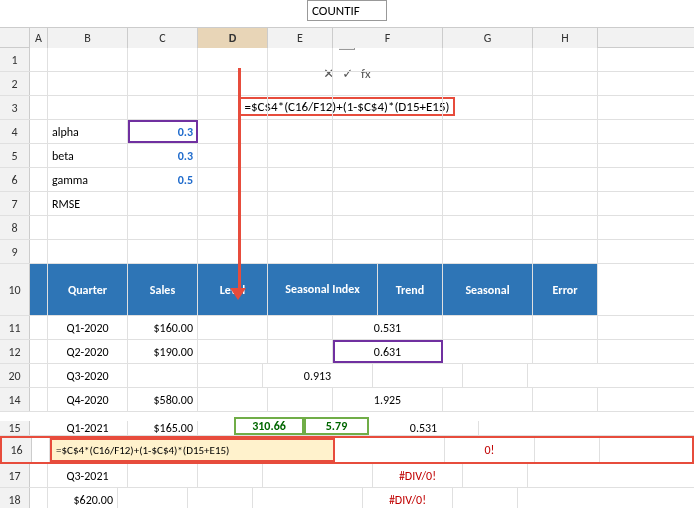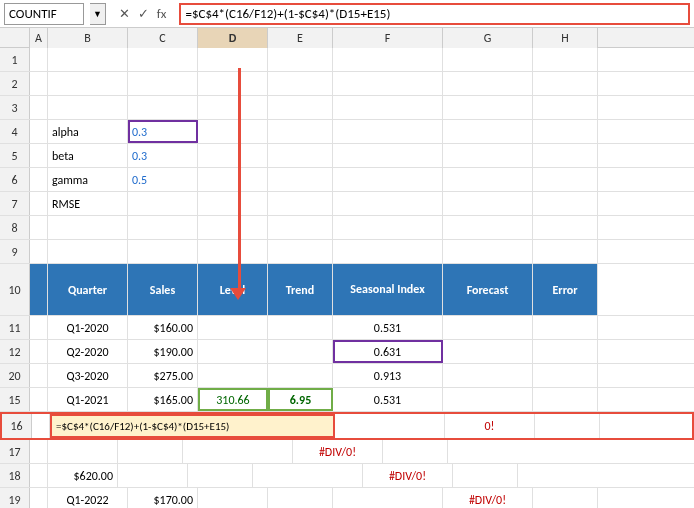--- a/index.html
+++ b/index.html
@@ -13,21 +13,22 @@
     }
 
     
     .formula-bar {
       display: flex;
       align-items: center;
       height: 28px;
       border-bottom: 1px solid #ccc;
       background: #fff;
       padding: 0 4px;
-      gap: 6px;
+      gap: 16px;
+      flex-direction: column;
     }
     .name-box {
       width: 80px;
       height: 22px;
       border: 1px solid #999;
       padding: 2px 4px;
       font-size: 13px;
       display: flex;
       align-items: center;
       background: #fff;
@@ -132,21 +133,22 @@
       align-items: center;
       padding: 0 4px;
       font-size: 12px;
       overflow: hidden;
       white-space: nowrap;
     }
     .cell.center { justify-content: center; }
     .cell.right { justify-content: flex-end; }
     .cell.blue-bold {
       color: #1f6bcc;
-      font-weight: normal;
+      font-weight: bold;
+      justify-content: flex-end;
     }
     .cell.header-blue {
       background: #2e75b6;
       color: #fff;
       font-weight: bold;
       justify-content: center;
       text-align: center;
     }
     .cell.selected-outline {
       outline: 2px solid #7030a0;
@@ -343,28 +345,28 @@
       <div class="cell w-col-a header-blue"></div>
       <div class="cell w-col-b header-blue">
         <span>Quarter</span>
       </div>
       <div class="cell w-col-c header-blue">
         <span>Sales</span>
       </div>
       <div class="cell w-col-d header-blue">
         <span>Level</span>
       </div>
+      <div class="cell w-col-f header-blue" style="text-align:center; padding:2px; line-height:1.2; white-space:normal; flex-direction:column; justify-content:center;">
+        <span style="white-space:normal; text-align:center;">Seasonal Index</span>
+      </div>
       <div class="cell w-col-e header-blue">
         <span>Trend</span>
       </div>
-      <div class="cell w-col-f header-blue" style="text-align:center; padding:2px; line-height:1.2; white-space:normal; flex-direction:column; justify-content:center;">
-        <span style="white-space:normal; text-align:center;">Seasonal Index</span>
-      </div>
       <div class="cell w-col-g header-blue">
-        <span>Forecast</span>
+        <span>Seasonal</span>
       </div>
       <div class="cell w-col-h header-blue">
         <span>Error</span>
       </div>
     </div>
 
     <div class="sheet-row">
       <div class="row-num">11</div>
       <div class="cell w-col-a"></div>
       <div class="cell w-col-b center">Q1-2020</div>
@@ -385,36 +387,46 @@
       <div class="cell w-col-e"></div>
       <div class="cell w-col-f center selected-outline">0.631</div>
       <div class="cell w-col-g"></div>
       <div class="cell w-col-h"></div>
     </div>
 
     <div class="sheet-row">
       <div class="row-num">20</div>
       <div class="cell w-col-a"></div>
       <div class="cell w-col-b center">Q3-2020</div>
-      <div class="cell w-col-c right">$275.00</div>
       <div class="cell w-col-d"></div>
       <div class="cell w-col-e"></div>
       <div class="cell w-col-f center">0.913</div>
       <div class="cell w-col-g"></div>
       <div class="cell w-col-h"></div>
     </div>
 
-
-    <div class="sheet-row" style="position:relative;">
+    <div class="sheet-row">
+      <div class="row-num">14</div>
+      <div class="cell w-col-a"></div>
+      <div class="cell w-col-b center">Q4-2020</div>
+      <div class="cell w-col-c right">$580.00</div>
+      <div class="cell w-col-d"></div>
+      <div class="cell w-col-e"></div>
+      <div class="cell w-col-f center">1.925</div>
+      <div class="cell w-col-g"></div>
+      <div class="cell w-col-h"></div>
+    </div>
+
+    <div class="sheet-row" style="position:relative;align-items:flex-end;">
       <div class="row-num">15</div>
       <div class="cell w-col-a"></div>
       <div class="cell w-col-b center">Q1-2021</div>
       <div class="cell w-col-c right">$165.00</div>
-      <div class="cell w-col-d center" style="border:2px solid #70ad47; color:#006600; font-weight:normal;">310.66</div>
-      <div class="cell w-col-e center" style="border:2px solid #70ad47; color:#006600; font-weight:bold;">6.95</div>
+      <div class="cell w-col-d center" style="border:2px solid #70ad47; color:#006600; font-weight:bold;margin-left:36px;">310.66</div>
+      <div class="cell w-col-e center" style="border:2px solid #70ad47; color:#006600; font-weight:bold;">5.79</div>
       <div class="cell w-col-f center">0.531</div>
       <div class="cell w-col-g"></div>
       <div class="cell w-col-h"></div>
     </div>
 
     <div class="sheet-row row16" style="position:relative; overflow:visible;">
       <div class="row-num">16</div>
       <div class="cell w-col-a"></div>
 
       <div class="formula-annotation" style="width:calc(80px + 70px + 70px + 65px); min-width:285px;">
@@ -423,20 +435,21 @@
       <div class="cell w-col-f center"></div>
       <div class="cell w-col-g center">
         <span style="color:#c00000;">0!</span>
       </div>
       <div class="cell w-col-h"></div>
     </div>
 
     <div class="sheet-row">
       <div class="row-num">17</div>
       <div class="cell w-col-a"></div>
+      <div class="cell w-col-b center">Q3-2021</div>
       <div class="cell w-col-d"></div>
       <div class="cell w-col-e"></div>
       <div class="cell w-col-f"></div>
       <div class="cell w-col-g center" style="color:#c00000;">#DIV/0!</div>
       <div class="cell w-col-h"></div>
     </div>
 
     <div class="sheet-row">
       <div class="row-num">18</div>
       <div class="cell w-col-a"></div>

